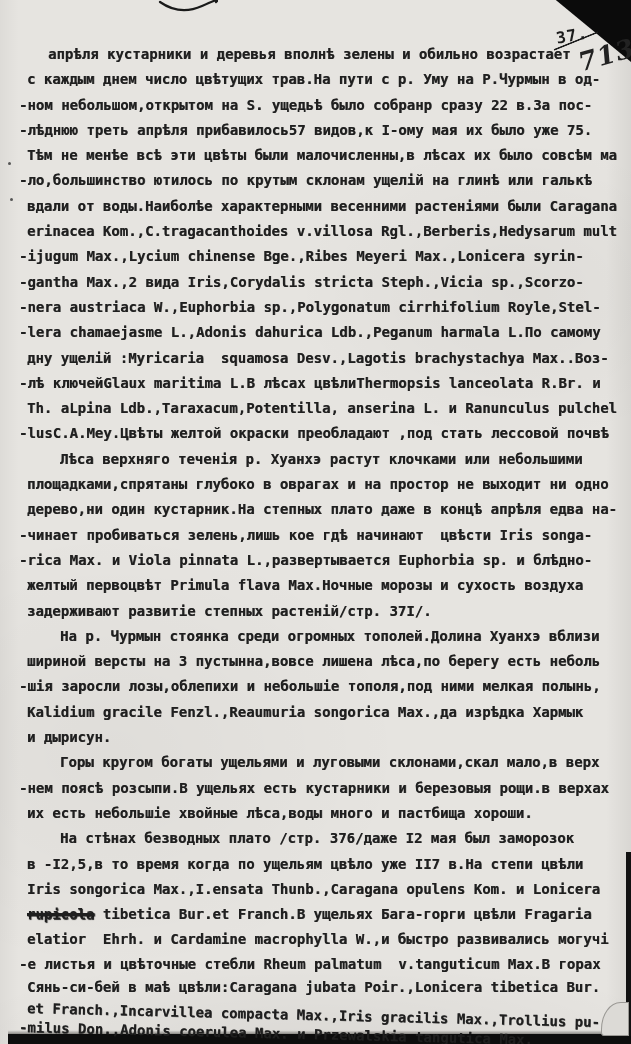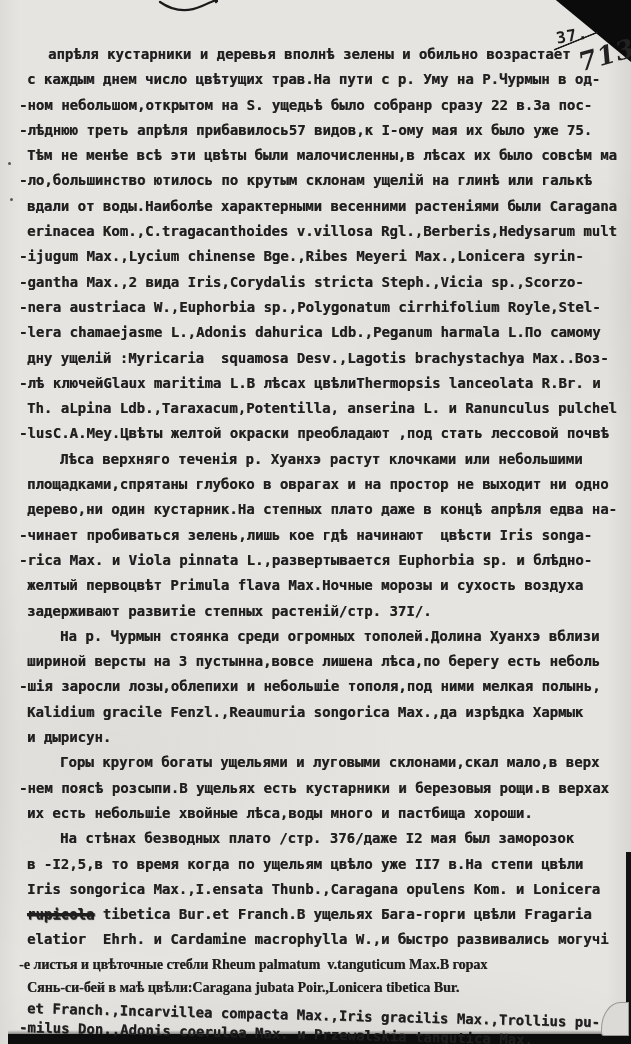--- a/index.html
+++ b/index.html
@@ -56,21 +56,21 @@
     font-size:26px;color:#222;transform:rotate(-16deg);letter-spacing:1px;
   }
   
   .textflow{
     position:absolute;left:27px;top:42px;width:604px;
     font-size:14px;font-weight:bold;color:#1f1f1f;
     text-shadow:0.4px 0.4px 0.6px rgba(25,25,25,0.65);
     white-space:pre;
   }
   .line{height:25.3px;line-height:25.3px;}
-  .line.b1{height:23px;line-height:23px;font-family:Liberation Serif, serif;}
+  .line.b1{height:23px;line-height:23px;}
   .line.b2{height:19px;line-height:19px;transform:rotate(1.4deg);transform-origin:0 50%;}
   .struck{
     text-decoration:line-through;
     text-decoration-thickness:3px;
     text-shadow:0.6px 0.6px 0.8px rgba(20,20,20,0.9);
   }
 </style>
 </head>
 <body>
 

